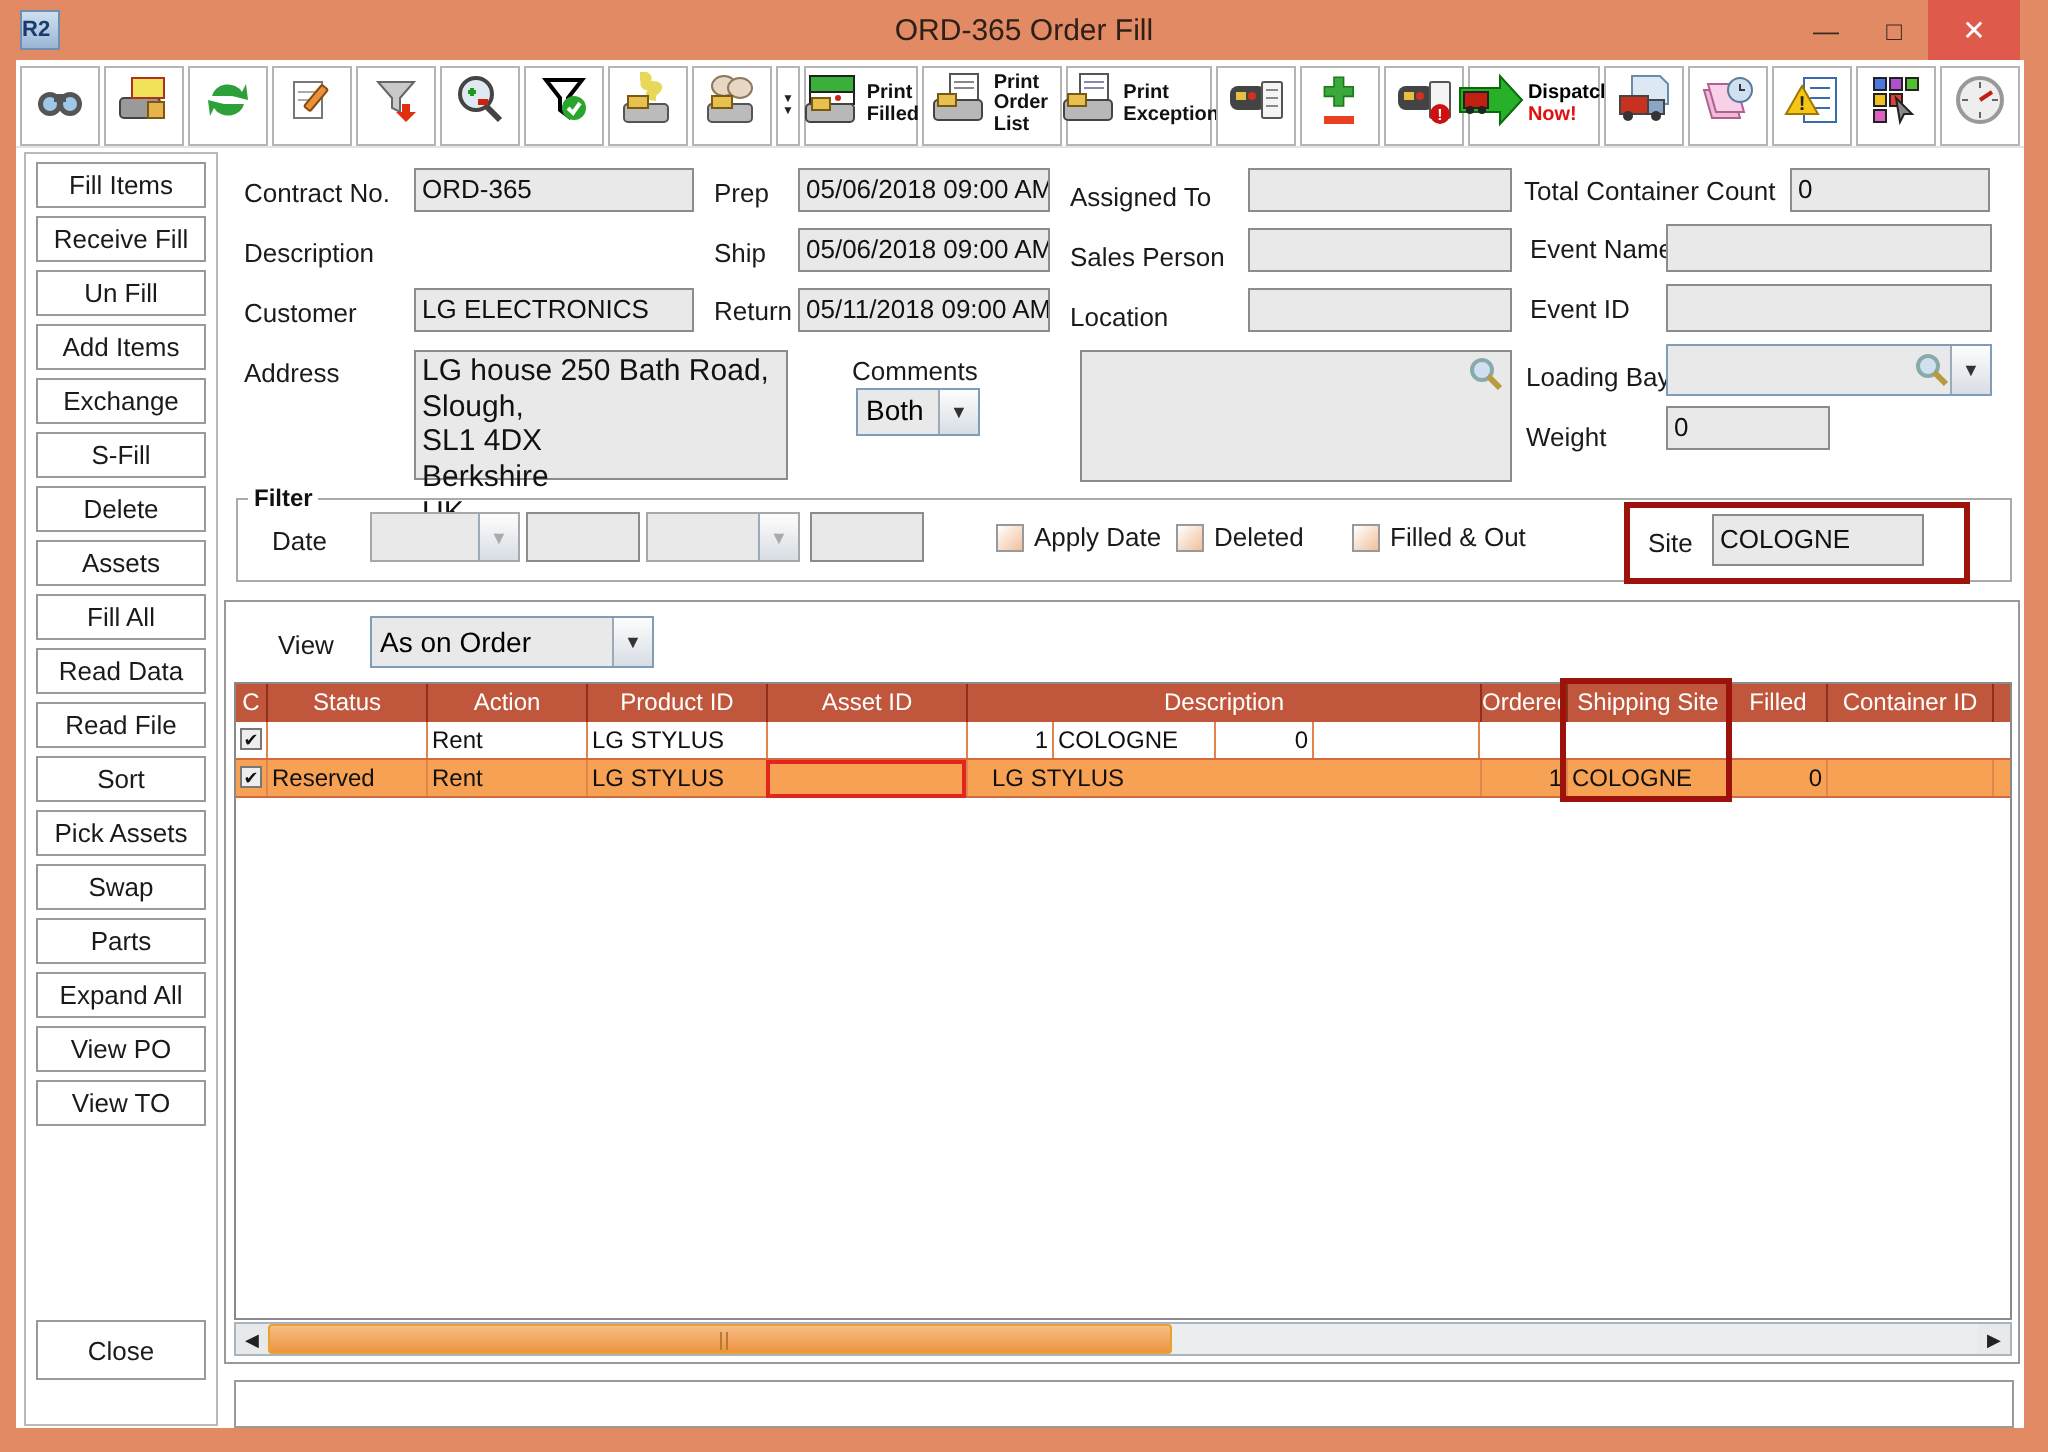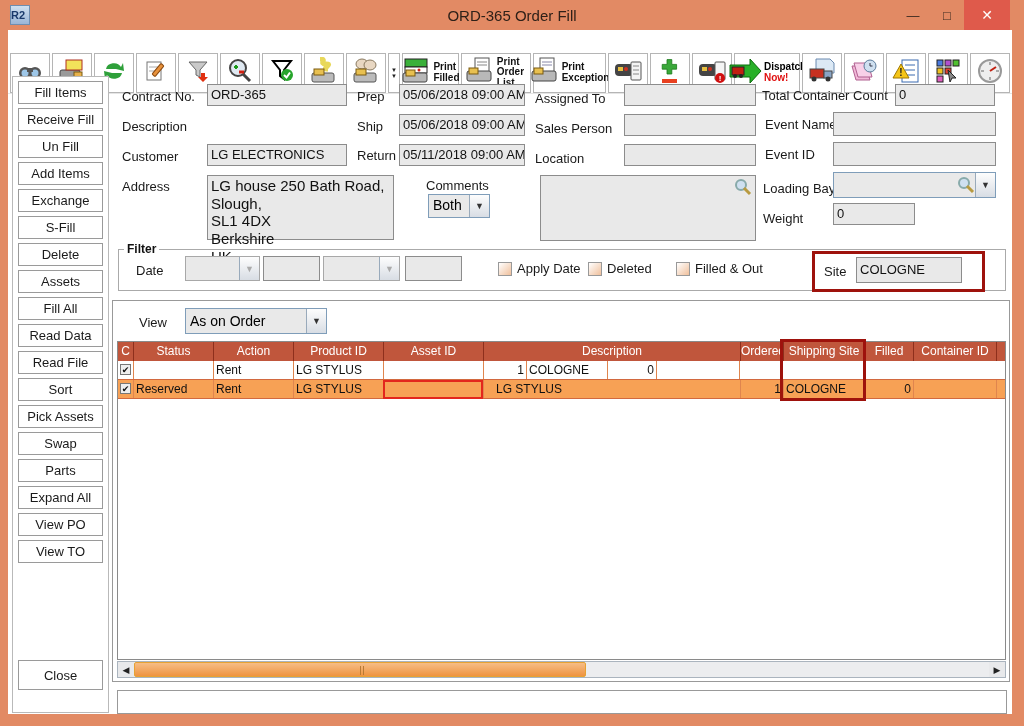--- a/index.html
+++ b/index.html
@@ -9,21 +9,21 @@
 
   
   .titlebar { position:absolute; left:0; top:0; width:1024px; height:30px; background:#E28A64; display:flex; align-items:center; }
   .app-icon { position:absolute; left:10px; top:5px; width:20px; height:20px; background:linear-gradient(#cfe0f0,#9ab6d6); border:1px solid #6f8eb0; color:#1a3a6b; font-size:11px; font-weight:bold; line-height:18px; }
   .title-text { position:absolute; left:0; width:100%; text-align:center; font-size:15px; color:#2e2018; }
   .win-controls { position:absolute; right:14px; top:0; height:30px; display:flex; }
   .win-btn { width:34px; height:30px; display:flex; align-items:center; justify-content:center; font-size:13px; color:#3a2a20; }
   .win-btn.close { width:46px; background:#DF5A4B; color:#fff; font-size:14px; }
 
   
-  .toolbar { position:absolute; left:8px; top:32px; width:1004px; height:42px; background:#fff; border-bottom:1px solid #e5e5e5; display:flex; align-items:center; padding-left:2px;margin-top:20px; }
+  .toolbar { position:absolute; left:8px; top:32px; width:1004px; height:42px; background:#fff; border-bottom:1px solid #e5e5e5; display:flex; align-items:center; padding-left:2px; }
   .tbtn { height:40px; min-width:40px; background:#fff; border:1px solid #b5b5b5; margin-right:2px; display:flex; align-items:center; justify-content:center; gap:2px; padding:0 3px; }
   .tbtn.narrow { min-width:12px; width:12px; flex-direction:column; gap:0; font-size:6px; color:#222; }
   .tbtn-label { font-size:10px; font-weight:bold; color:#111; line-height:1.05; max-width:56px; }
   .dispatch-label { font-size:10px; font-weight:bold; line-height:1.05; }
   .dispatch-label .now { color:#e01010; }
 
   
   .sidebar { position:absolute; left:12px; top:76px; width:97px; height:637px; background:#fff; border:1px solid #b9b9b9; display:flex; flex-direction:column; align-items:center; padding-top:4px; }
   .sbtn { width:85px; height:23px; margin-bottom:4px; background:#fff; border:1px solid #9a9a9a; font-size:13px; color:#1a1a1a; display:flex; align-items:center; justify-content:center; }
   .sbtn.close-btn { margin-top:auto; margin-bottom:22px; height:30px; }

